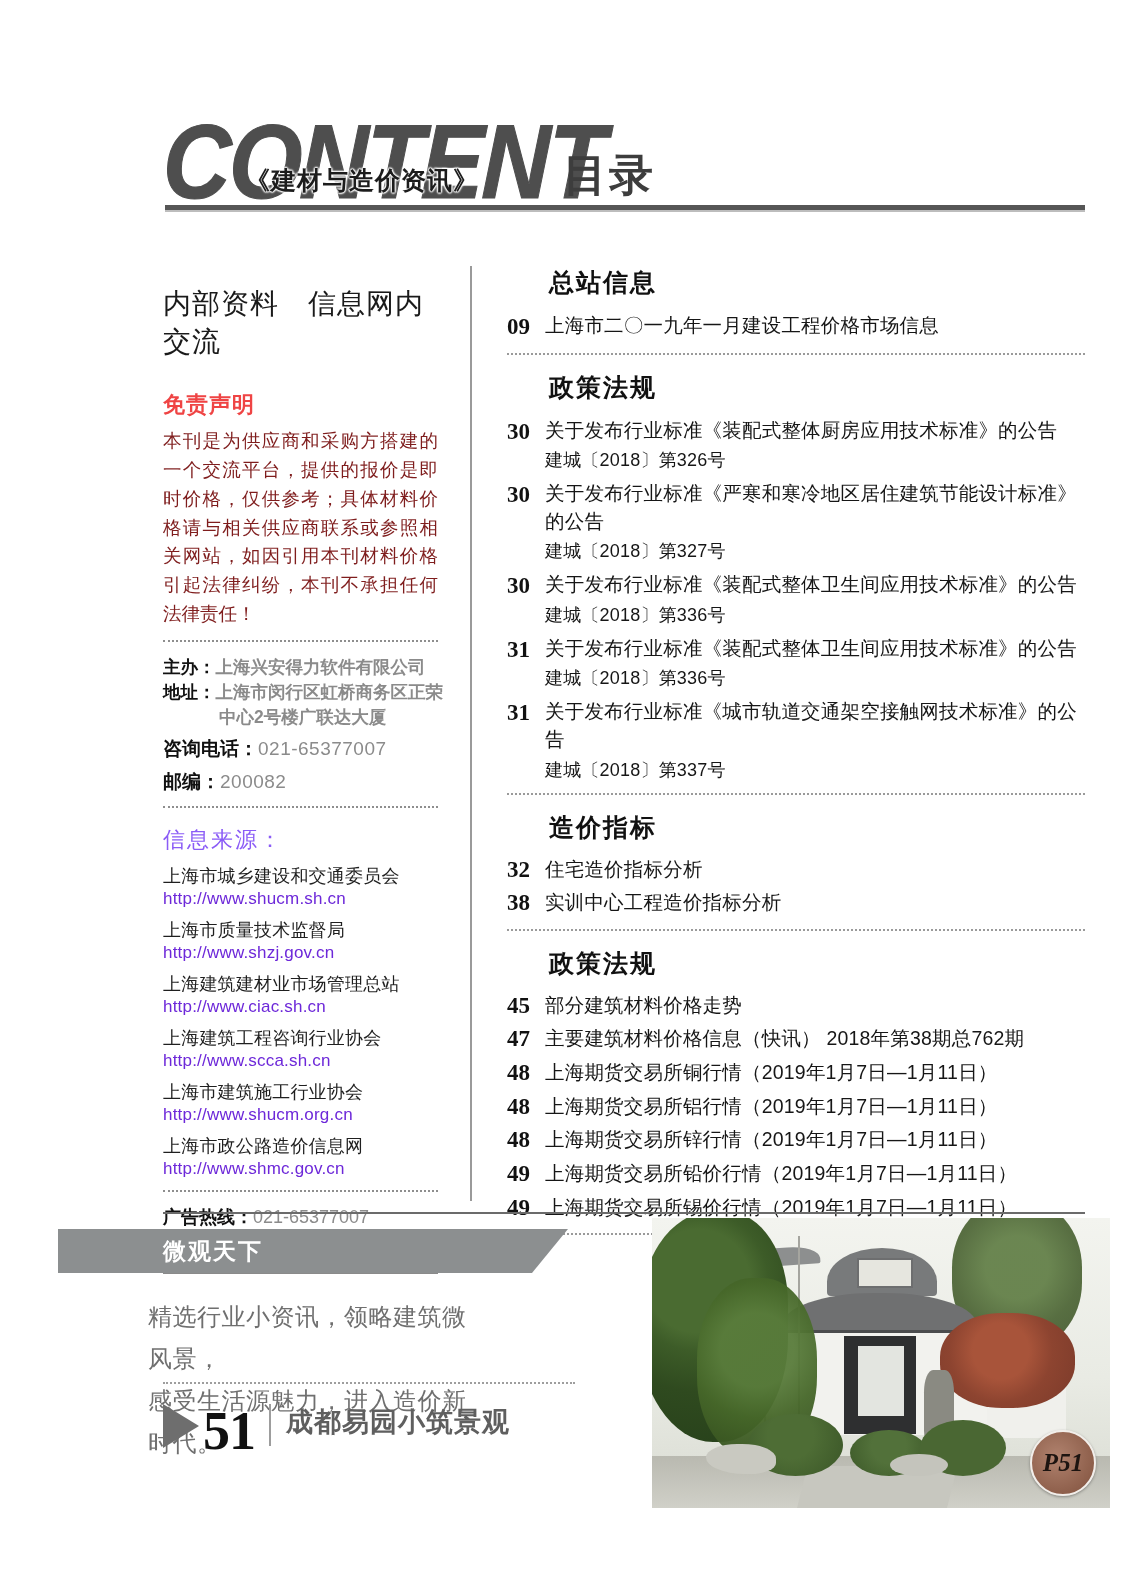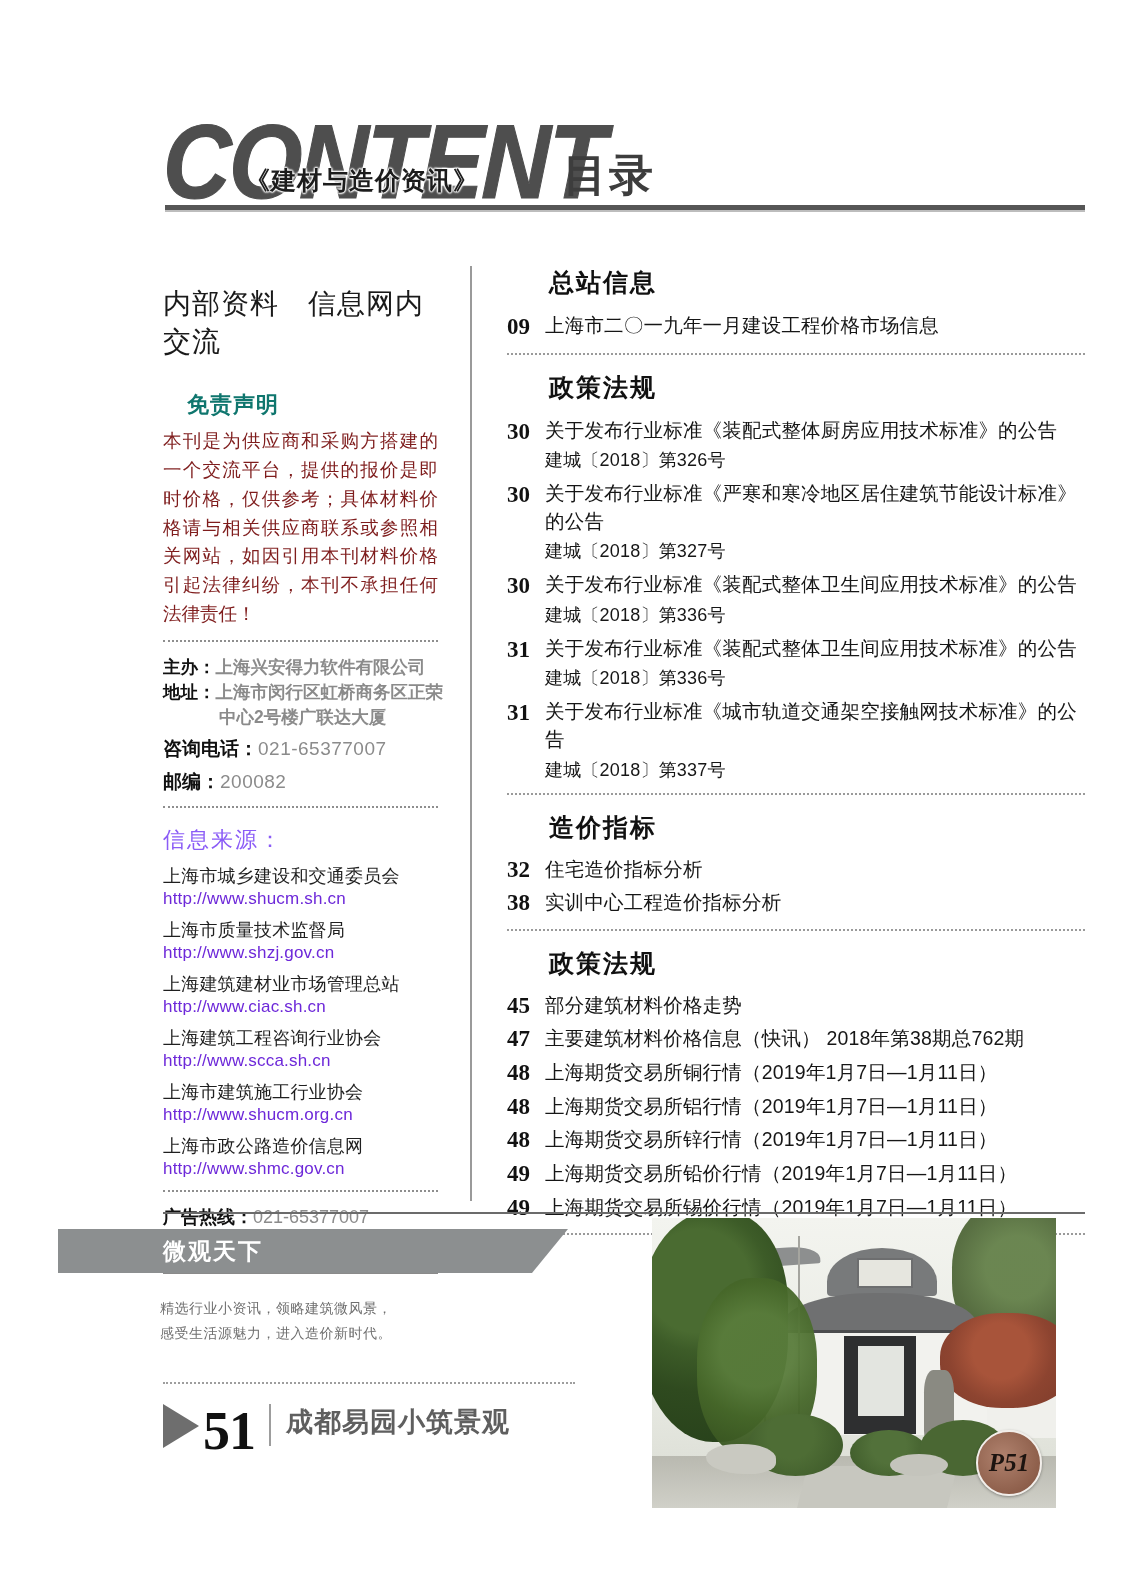--- a/index.html
+++ b/index.html
@@ -40,21 +40,21 @@
   .col-left { position:absolute; left:163px; top:272px; width:275px; }
   .vdivider { position:absolute; left:470px; top:266px; width:2px; height:935px; background:#9a9a9a; }
   .col-right { position:absolute; left:497px; top:266px; width:588px; }
 
   
   .issue {
     font-family:"Liberation Serif","DejaVu Serif",serif;
     font-size:42px; font-weight:bold; color:#111; letter-spacing:0px; line-height:1.0;
   }
   .issue-sub { margin-top:13px; font-size:28px; color:#1a1a1a; letter-spacing:1px; }
-  .lblock-title { margin-top:29px; font-size:22px; font-weight:bold; color:#0f766e; letter-spacing:1px;margin-left:24px; }
+  .lblock-title { margin-top:29px; font-size:22px; font-weight:bold; color:#ef4444; letter-spacing:1px; }
   .disclaimer { margin-top:7px; font-size:18.5px; line-height:1.56; color:#7f1d1d; text-align:justify; }
   .dotrule { height:1px; margin:11px 0 0 0;
     border-bottom:2px dotted #8e8e8e; }
   .solidrule { height:1px; margin:14px 0 0 0; border-bottom:1.5px solid #8a8a8a; }
 
   .kv { margin-top:13px; font-size:17.5px; line-height:1.42; }
   .kv .k { font-weight:bold; color:#111; }
   .kv .v { color:#8b8b8b; font-weight:bold; }
   .kv .v-indent { display:inline-block; padding-left:56px; color:#8b8b8b; font-weight:bold; }
   .kv-row { white-space:nowrap; }
@@ -95,41 +95,41 @@
   .banner { position:absolute; left:58px; top:1229px; width:510px; height:44px; }
   .banner-bg {
     position:absolute; inset:0; background:#8c8f90;
     clip-path: polygon(0 0, 100% 0, calc(100% - 36px) 100%, 0 100%);
   }
   .banner-txt {
     position:absolute; left:105px; top:7px;
     font-size:23px; font-weight:bold; color:#ffffff; letter-spacing:2px;
   }
   .banner-desc {
-    position:absolute; left:160px; top:1296px; width:330px;
-    font-size:14px; color:#6f6f6f; line-height:1.75; letter-spacing:0.5px;
+    position:absolute; left:148px; top:1296px; width:330px;
+    font-size:24px; color:#6f6f6f; line-height:1.75; letter-spacing:0.5px;
   }
   .banner-rule { position:absolute; left:163px; top:1382px; width:412px; height:1px; border-bottom:2px dotted #9e9e9e; }
 
   .feature { position:absolute; left:163px; top:1404px; display:flex; align-items:flex-start; }
   .tri {
     width:0; height:0; border-left:36px solid #6e6e6e;
     border-top:22px solid transparent; border-bottom:22px solid transparent;
     margin-right:4px;
   }
   .feat-num {
     font-family:"Liberation Serif","DejaVu Serif",serif;
     font-size:54px; font-weight:bold; color:#111; line-height:1; letter-spacing:-1px;
   }
   .feat-bar { width:2px; height:42px; background:#9d9d9d; margin:0 15px 0 14px; }
   .feat-title { font-size:27px; font-weight:bold; color:#5f5f5f; letter-spacing:1px; }
 
   
   .photo {
-    position:absolute; left:652px; top:1218px; width:404px; height:290px;
+    position:absolute; left:652px; top:1218px; width:458px; height:290px;
     overflow:hidden; background:#e9eae4;
   }
   .sky { position:absolute; inset:0; background:linear-gradient(#f3f4ef 0%, #e9ebe4 55%, #d9dbd2 100%); }
   .roof-main {
     position:absolute; left:130px; top:75px; width:195px; height:38px;
     background:#6f7071; border-radius:50% 50% 6px 6px / 90% 90% 6px 6px;
     box-shadow: 0 3px 0 #565758;
   }
   .roof-up {
     position:absolute; left:175px; top:30px; width:110px; height:48px;

